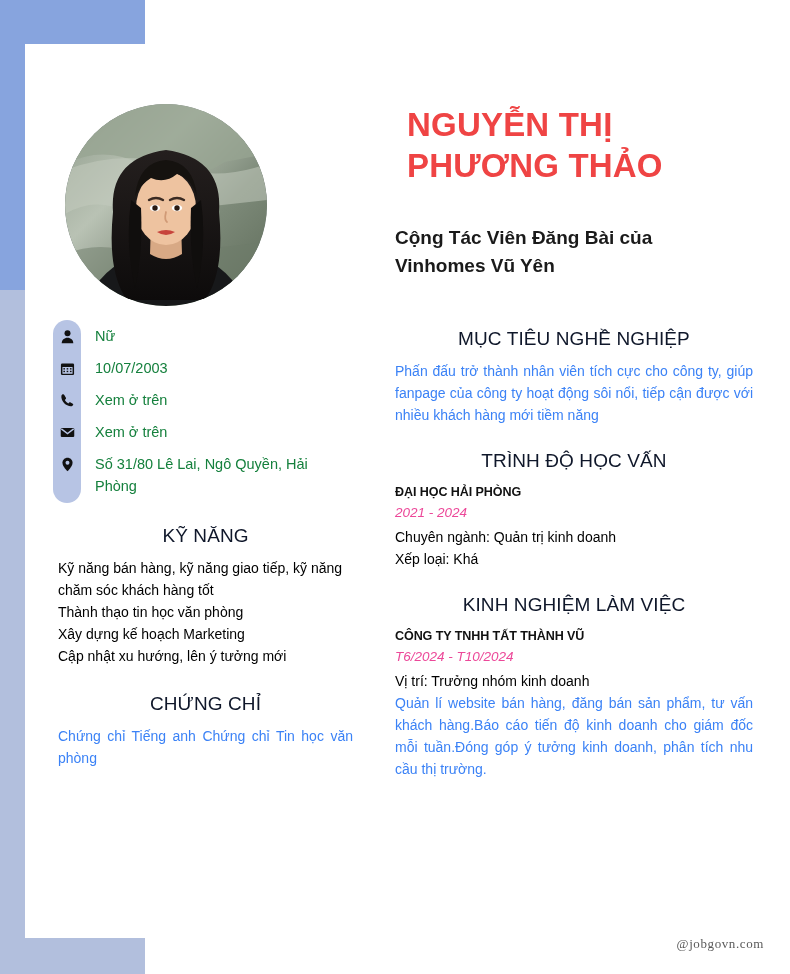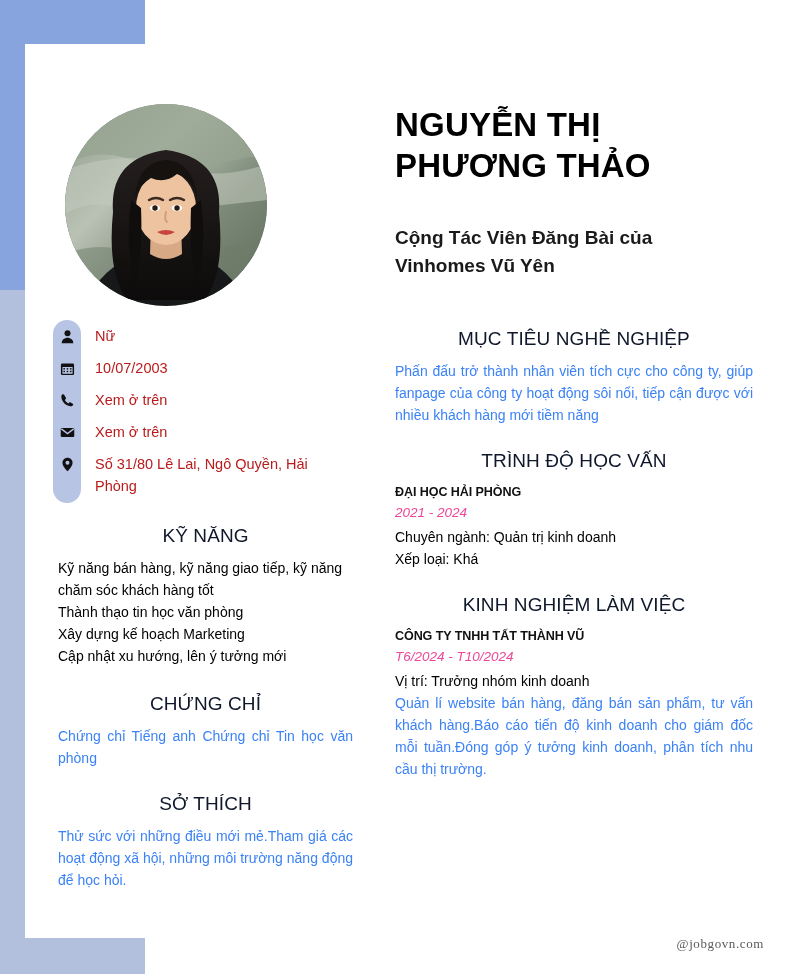--- a/index.html
+++ b/index.html
@@ -114,21 +114,21 @@
     display: flex;
     align-items: center;
     justify-content: center;
     position: relative;
     z-index: 2;
   }
   .contact-ico svg { display: block; fill: #111111; }
   .contact-text {
     font-size: 14.5px;
     line-height: 22px;
-    color: #b91c1c;
+    color: #15803d;
     padding-left: 14px;
     padding-top: 5px;
     max-width: 250px;
   }
 
   
   h2.sec {
     margin: 0;
     font-size: 19px;
     line-height: 24px;
@@ -144,29 +144,29 @@
   }
   .sec-body.just { text-align: justify; }
   .sec-line { font-size: 14px; line-height: 22px; color: #000000; }
 
   .left-sec { position: absolute; left: 5px; width: 295px; }
   .right-sec { position: absolute; left: 0; width: 358px; }
 
   
   .name {
     position: absolute;
-    left: 0;
+    left: 12px;
     top: 104px;
     width: 360px;
     margin: 0;
     font-size: 33px;
     line-height: 41px;
     font-weight: bold;
     letter-spacing: 0.2px;
-    color: #000000;
+    color: #ef4444;
   }
   .role {
     position: absolute;
     left: 0;
     top: 224px;
     width: 345px;
     margin: 0;
     font-size: 19px;
     line-height: 28px;
     font-weight: bold;
@@ -330,25 +330,20 @@
       <div class="sec-line">Xây dựng kế hoạch Marketing</div>
       <div class="sec-line">Cập nhật xu hướng, lên ý tưởng mới</div>
     </div>
 
     <div class="left-sec" style="top:692px;">
       <h2 class="sec">CHỨNG CHỈ</h2>
       <div style="height:9px"></div>
       <div class="sec-body just">Chứng chỉ Tiếng anh Chứng chỉ Tin học văn phòng</div>
     </div>
 
-    <div class="left-sec" style="top:792px;">
-      <h2 class="sec">SỞ THÍCH</h2>
-      <div style="height:9px"></div>
-      <div class="sec-body just">Thử sức với những điều mới mẻ.Tham giá các hoạt động xã hội, những môi trường năng động để học hỏi.</div>
-    </div>
   </div>
 
   <div class="col-right">
 
     <h1 class="name">NGUYỄN THỊ PHƯƠNG THẢO</h1>
     <div class="role">Cộng Tác Viên Đăng Bài của Vinhomes Vũ Yên</div>
 
     <div class="right-sec" style="top:327px;">
       <h2 class="sec">MỤC TIÊU NGHỀ NGHIỆP</h2>
       <div style="height:9px"></div>

